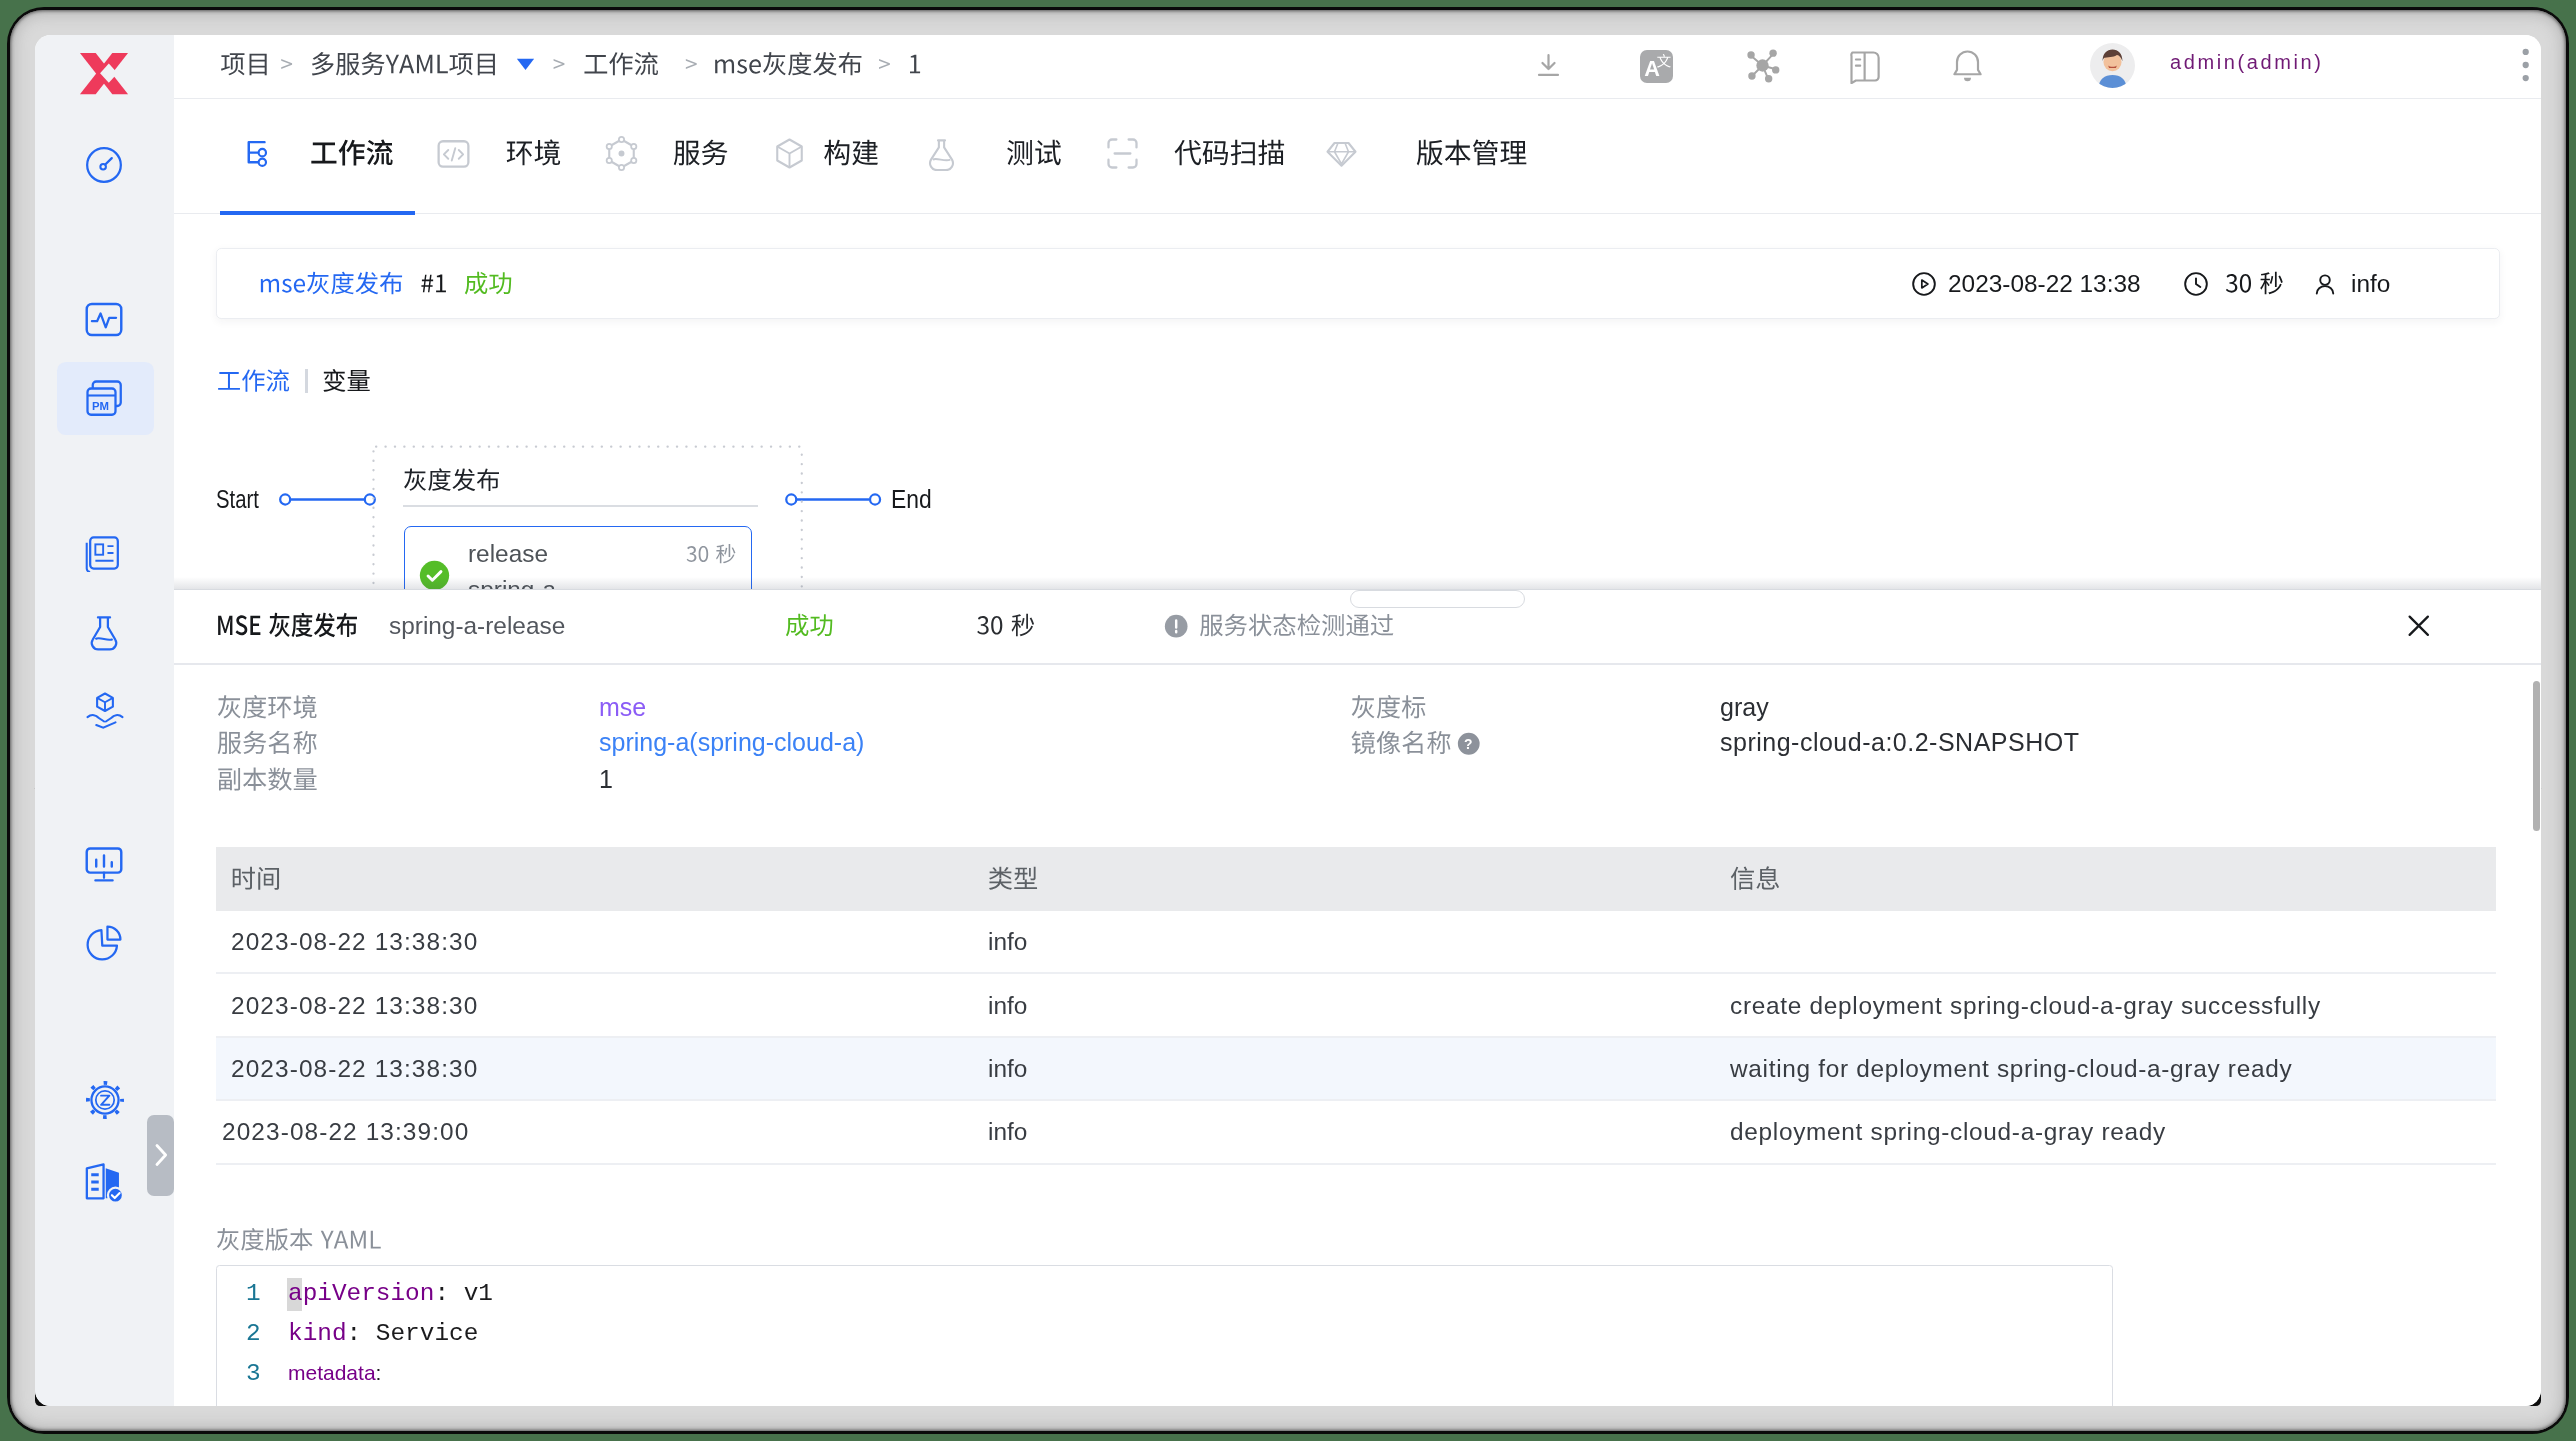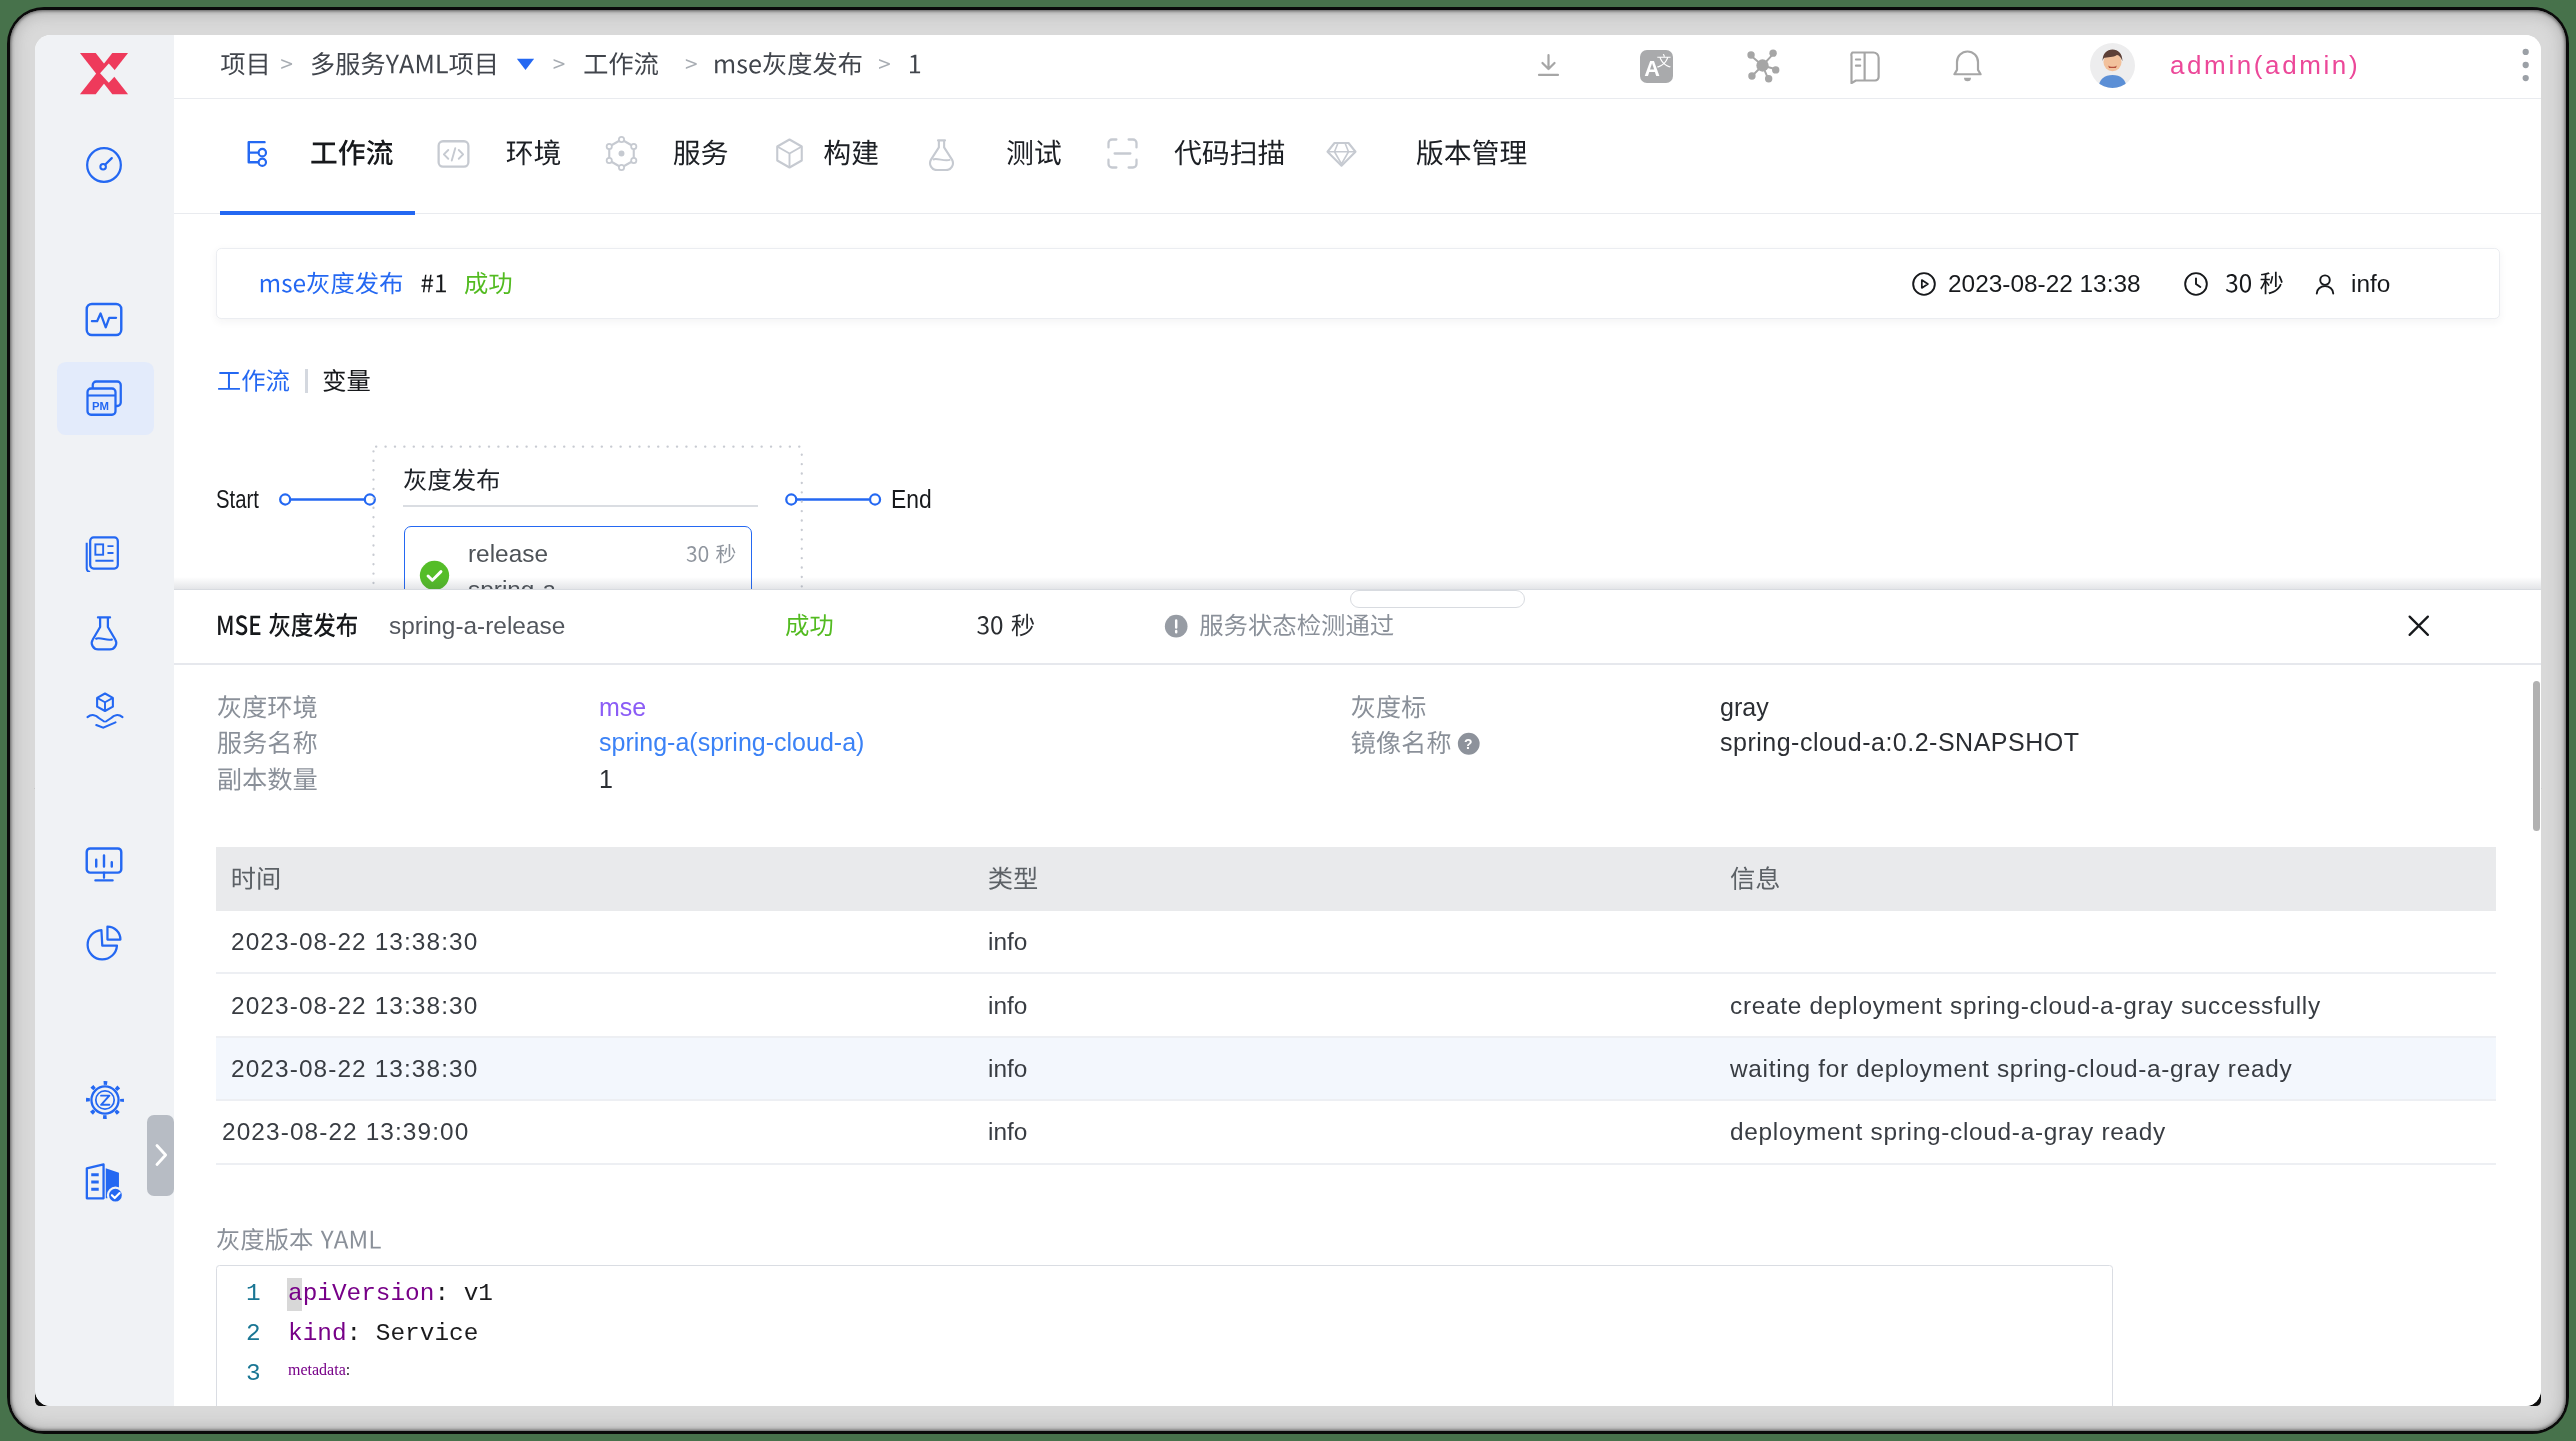--- a/index.html
+++ b/index.html
@@ -16,21 +16,21 @@
 <div class="page">
 <div class="blackring"></div>
 <div class="bezel"></div>
 <div class="underlay"></div>
 <div class="screen">
       <div class="world">
 
 <div class="abs" style="left:35px;top:35px;width:139px;height:1372px;background:#f0f2f5"></div>
 
 <div class="abs" style="left:174px;top:35px;width:2367px;height:64px;background:#fff;border-bottom:0.9px solid #e9ebef"></div>
-<div class="t" style="left:2170px;top:52px;font-size:26px;color:#ec4899;letter-spacing:2.6px">admin(admin)</div>
+<div class="t" style="left:2170px;top:52px;font-size:20px;color:#701a75;letter-spacing:2.6px">admin(admin)</div>
 
 <div class="abs" style="left:174px;top:99px;width:2367px;height:115px;background:#fff;border-bottom:0.9px solid #e9ebef"></div>
 <div class="abs" style="left:220px;top:211px;width:195px;height:3.5px;background:#2468f2"></div>
 
 <div class="abs" style="left:216px;top:248px;width:2284px;height:71px;background:#fff;border:0.9px solid #ebedf1;border-radius:5.2px;box-shadow:0 2.6px 8.7px rgba(30,40,60,.05)"></div>
 <div class="t" style="left:1948px;top:272px;font-size:24.4px;color:#17191c">2023-08-22 13:38</div>
 <div class="t" style="left:2351px;top:272px;font-size:24.4px;color:#17191c">info</div>
 
 <div class="abs" style="left:305px;top:369px;width:2.6px;height:24.4px;background:#d4d8df"></div>
 
@@ -254,21 +254,21 @@
 <div class="t" style="left:1730px;top:1057px;font-size:24.4px;color:#383c42;letter-spacing:0.7px">waiting for deployment spring-cloud-a-gray ready</div>
 <div class="t" style="left:1730px;top:1120px;font-size:24.4px;color:#383c42;letter-spacing:0.7px">deployment spring-cloud-a-gray ready</div>
 
 <div class="abs" style="left:216px;top:1265px;width:1897px;height:174px;background:#fff;border:1.7px solid #dadde3;border-radius:3.5px"></div>
 <div class="abs" style="left:287px;top:1278px;width:15px;height:33px;background:#d8d8d8"></div>
 <div class="t" style="left:246px;top:1282px;font-family:'Liberation Mono',monospace;font-size:24.4px;color:#1a7694">1</div>
 <div class="t" style="left:246px;top:1322px;font-family:'Liberation Mono',monospace;font-size:24.4px;color:#1a7694">2</div>
 <div class="t" style="left:246px;top:1362px;font-family:'Liberation Mono',monospace;font-size:24.4px;color:#1a7694">3</div>
 <div class="t" style="left:288px;top:1282px;font-family:'Liberation Mono',monospace;font-size:24.4px;color:#1b1b1d"><span style="color:#770088">apiVersion</span>: v1</div>
 <div class="t" style="left:288px;top:1322px;font-family:'Liberation Mono',monospace;font-size:24.4px;color:#1b1b1d"><span style="color:#770088">kind</span>: Service</div>
-<div class="t" style="left:288px;top:1362px;font-family:Liberation Serif, serif;font-size:16px;color:#1b1b1d"><span style="color:#770088">metadata</span>:</div>
+<div class="t" style="left:288px;top:1362px;font-family:Liberation Sans, sans-serif;font-size:21px;color:#1b1b1d"><span style="color:#770088">metadata</span>:</div>
 
 <div class="abs" style="left:2533px;top:681px;width:7px;height:150px;background:#b1b1b1;border-radius:3.5px"></div>
 
 <svg style="position:absolute;left:1164px;top:614px" width="24.4" height="24.4" viewBox="0 0 28 28" fill="none">
           <circle cx="14" cy="14" r="13" fill="#979ca4"></circle>
           <path d="M14 7.5v8M14 19.5v1.5" stroke="#fff" stroke-width="2.8" stroke-linecap="round"></path>
         </svg>
 <svg style="position:absolute;left:1457px;top:732px" width="23.5" height="23.5" viewBox="0 0 27 27" fill="none">
           <circle cx="13.5" cy="13.5" r="12.5" fill="#8d929b"></circle>
           <text x="8" y="19" font-family="Liberation Sans" font-size="16" font-weight="bold" fill="#fff">?</text>

